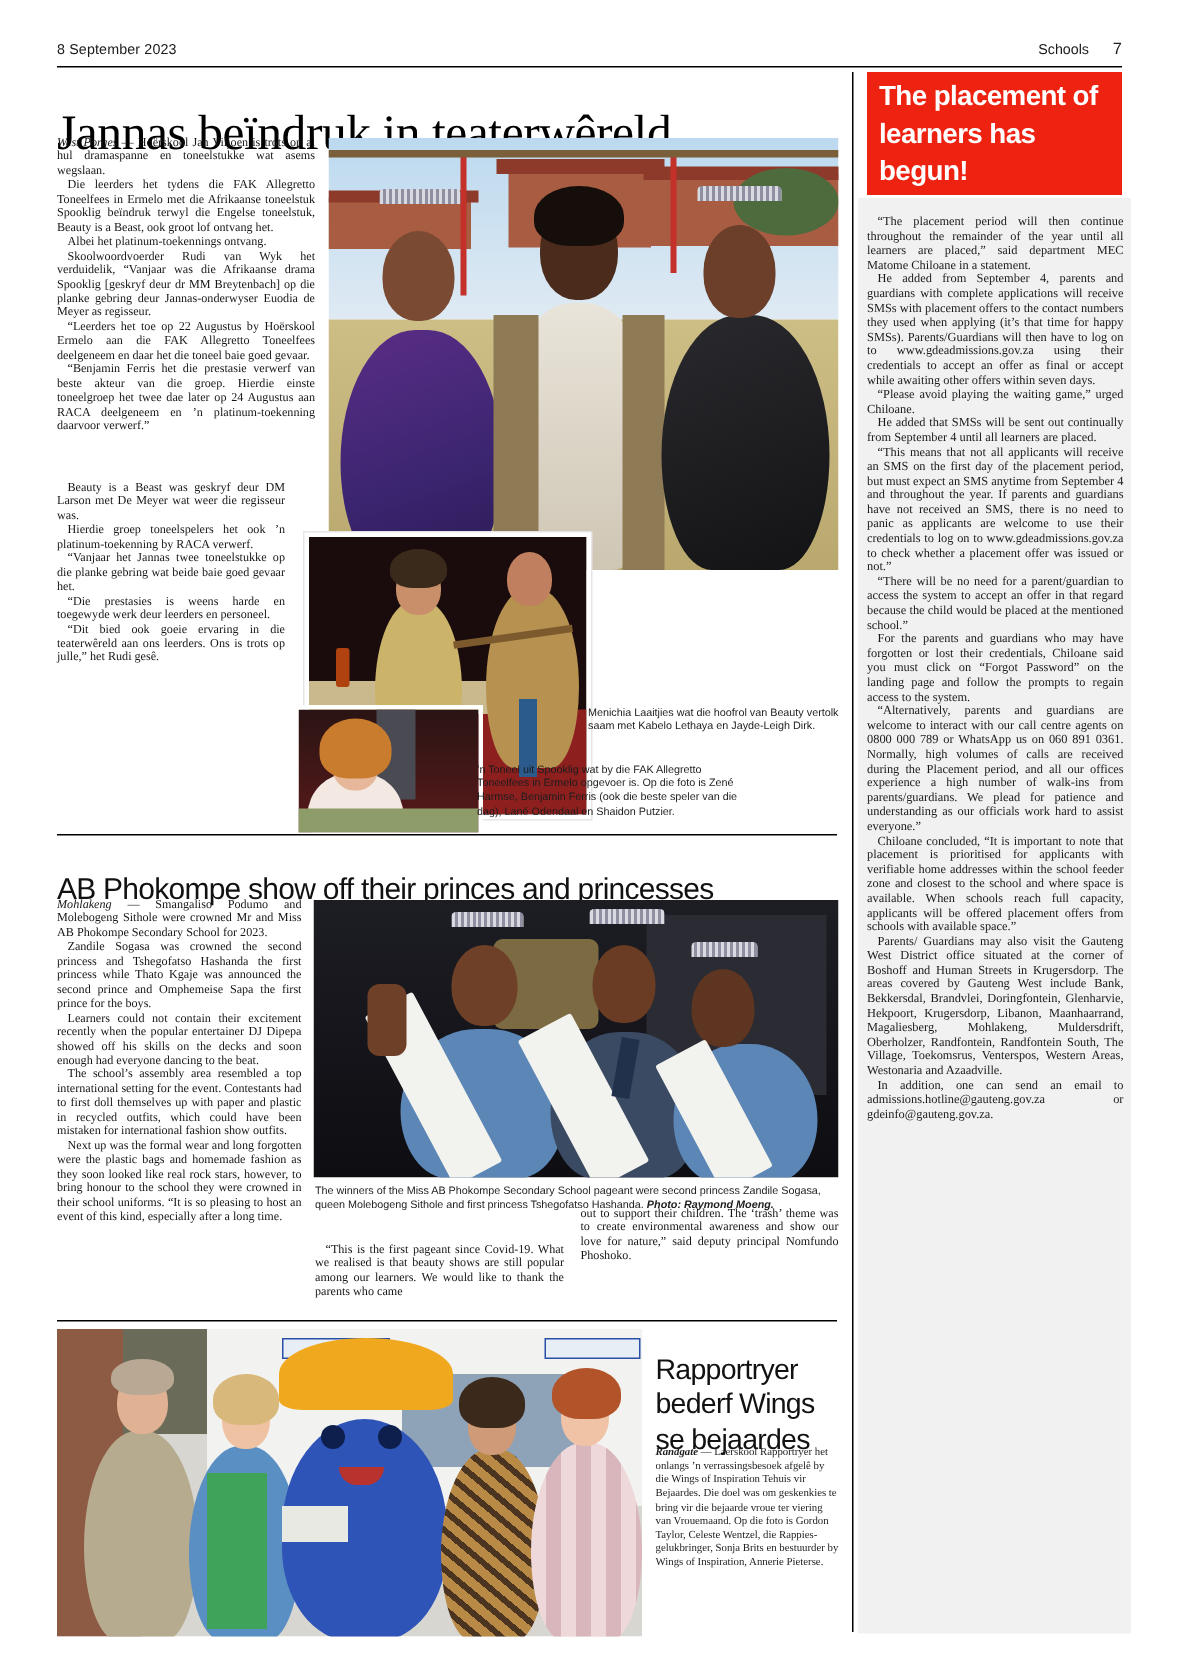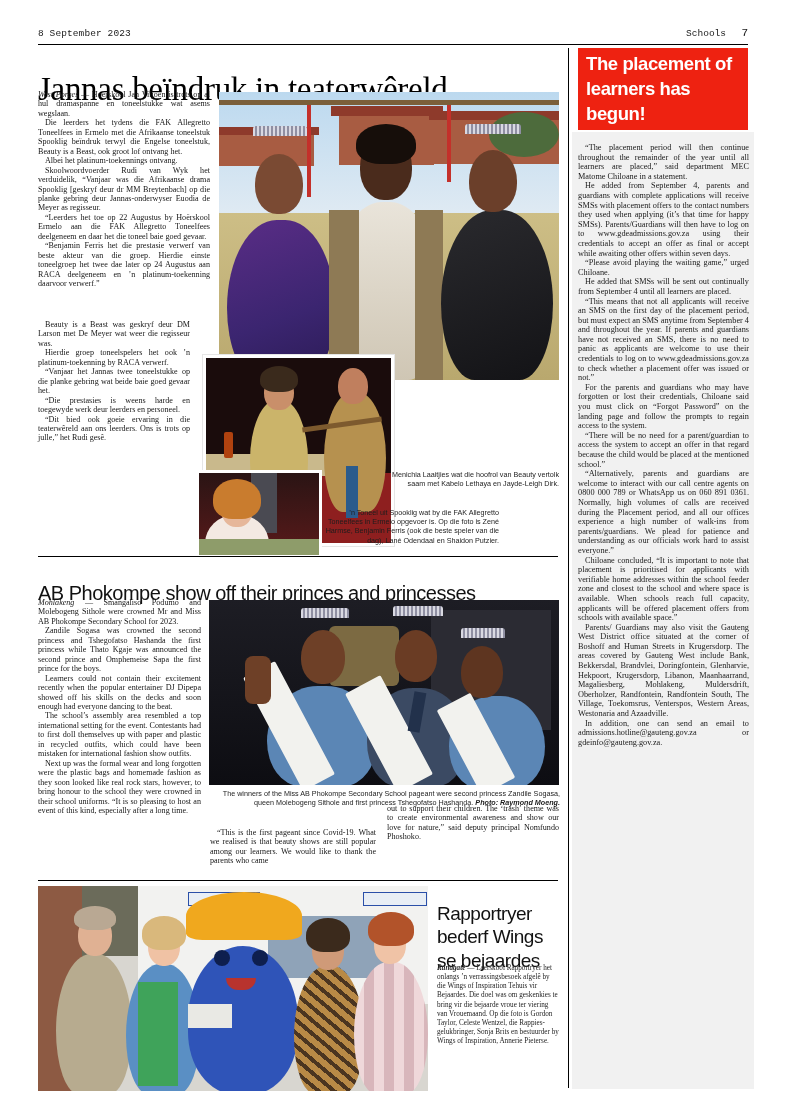--- a/index.html
+++ b/index.html
@@ -1,21 +1,21 @@
 <!DOCTYPE html>
 <html><head>
 <meta charset="utf-8">
 <style>
   html,body{margin:0;padding:0;background:#ffffff;}
   body{width:786px;height:1113px;font-family:"Liberation Serif",serif;color:#111;overflow:hidden;}
   .page{position:relative;width:786px;height:1113px;background:#fff;}
 
   
   .masthead{position:absolute;left:38px;top:28px;width:710px;height:16px;
-            font-family:Liberation Mono, monospace;font-size:9.5px;color:#1a1a1a;}
+            font-family:Liberation Sans, sans-serif;font-size:9.5px;color:#1a1a1a;}
   .mh-date{position:absolute;left:0;top:0;letter-spacing:0.1px;}
   .mh-url{position:absolute;left:0;right:0;top:0;text-align:center;letter-spacing:0.1px;}
   .mh-sec{position:absolute;right:22px;top:0;}
   .mh-page{position:absolute;right:0;top:-1px;font-size:11px;}
   .rule-top{position:absolute;left:38px;top:44px;width:710px;height:1px;background:#000;}
 
   
   .hl-main{position:absolute;left:38px;top:48px;width:520px;
            font-family:"Liberation Serif",serif;font-size:33px;line-height:38px;
            font-weight:400;letter-spacing:-0.3px;color:#000;}
@@ -46,21 +46,21 @@
   
   .a1c1{left:38px;top:90px;width:172px;}
 
   .ph1{position:absolute;left:219px;top:92px;width:340px;height:288px;overflow:hidden;}
   .ph2{position:absolute;left:203px;top:355px;width:185px;height:185px;overflow:hidden;
        border:3px solid #fff;box-shadow:0 0 0 1px #e6e6e6;}
   .ph3{position:absolute;left:196px;top:470px;width:120px;height:82px;overflow:hidden;
        border:3px solid #fff;}
 
   .cap{position:absolute;font-family:"Liberation Sans",sans-serif;font-size:7.2px;
-       line-height:9.2px;color:#1d1d1d;text-align:right;}
+       line-height:9.2px;color:#1d1d1d;}
   .cap i{font-style:italic;}
   .cap b{font-weight:700;}
   .cap1{left:392px;top:470px;width:167px;}
   .cap2{left:318px;top:508px;width:181px;}
 
   
   .rule2{position:absolute;left:38px;top:556px;width:520px;height:1px;background:#000;}
   .hl2{position:absolute;left:38px;top:564px;width:520px;
        font-family:"Liberation Sans",sans-serif;font-size:20px;line-height:24px;
        font-weight:400;color:#111;letter-spacing:-0.5px;}
@@ -127,22 +127,22 @@
   <div class="side-tint"></div>
   <div class="redbox">
     <div class="rtxt">The placement of learners has begun!</div>
   </div>
   <div class="side-body">
     <p>“The placement period will then continue throughout the remainder of the year until all learners are placed,” said department MEC Matome Chiloane in a statement.</p>
     <p>He added from September 4, parents and guardians with complete applications will receive SMSs with placement offers to the contact numbers they used when applying (it’s that time for happy SMSs). Parents/Guardians will then have to log on to www.gdeadmissions.gov.za using their credentials to accept an offer as final or accept while awaiting other offers within seven days.</p>
     <p>“Please avoid playing the waiting game,” urged Chiloane.</p>
     <p>He added that SMSs will be sent out continually from September 4 until all learners are placed.</p>
     <p>“This means that not all applicants will receive an SMS on the first day of the placement period, but must expect an SMS anytime from September 4 and throughout the year. If parents and guardians have not received an SMS, there is no need to panic as applicants are welcome to use their credentials to log on to www.gdeadmissions.gov.za to check whether a placement offer was issued or not.”</p>
+    <p>“There will be no need for a parent/guardian to access the system to accept an offer in that regard because the child would be placed at the mentioned school.”</p>
     <p>For the parents and guardians who may have forgotten or lost their credentials, Chiloane said you must click on “Forgot Password” on the landing page and follow the prompts to regain access to the system.</p>
-    <p>“There will be no need for a parent/guardian to access the system to accept an offer in that regard because the child would be placed at the mentioned school.”</p>
     <p>“Alternatively, parents and guardians are welcome to interact with our call centre agents on 0800 000 789 or WhatsApp us on 060 891 0361. Normally, high volumes of calls are received during the Placement period, and all our offices experience a high number of walk-ins from parents/guardians. We plead for patience and understanding as our officials work hard to assist everyone.”</p>
     <p>Chiloane concluded, “It is important to note that placement is prioritised for applicants with verifiable home addresses within the school feeder zone and closest to the school and where space is available. When schools reach full capacity, applicants will be offered placement offers from schools with available space.”</p>
     <p>Parents/ Guardians may also visit the Gauteng West District office situated at the corner of Boshoff and Human Streets in Krugersdorp. The areas covered by Gauteng West include Bank, Bekkersdal, Brandvlei, Doringfontein, Glenharvie, Hekpoort, Krugersdorp, Libanon, Maanhaarrand, Magaliesberg, Mohlakeng, Muldersdrift, Oberholzer, Randfontein, Randfontein South, The Village, Toekomsrus, Venterspos, Western Areas, Westonaria and Azaadville.</p>
     <p>In addition, one can send an email to admissions.hotline@gauteng.gov.za or gdeinfo@gauteng.gov.za.</p>
   </div>
 
   <div class="col a1c1">
     <p class="first"><i><b>West Porges</b></i> — <b>Hoërskool Jan Viljoen is trots op al hul dramaspanne en toneelstukke wat asems wegslaan.</b></p>
     <p>Die leerders het tydens die FAK Allegretto Toneelfees in Ermelo met die Afrikaanse toneelstuk Spooklig beïndruk terwyl die Engelse toneelstuk, Beauty is a Beast, ook groot lof ontvang het.</p>
     <p>Albei het platinum-toekennings ontvang.</p>

